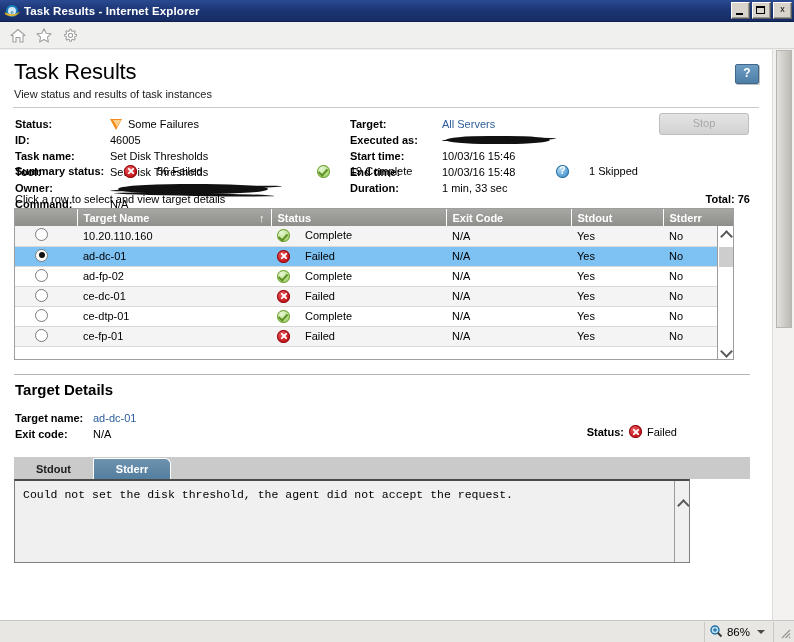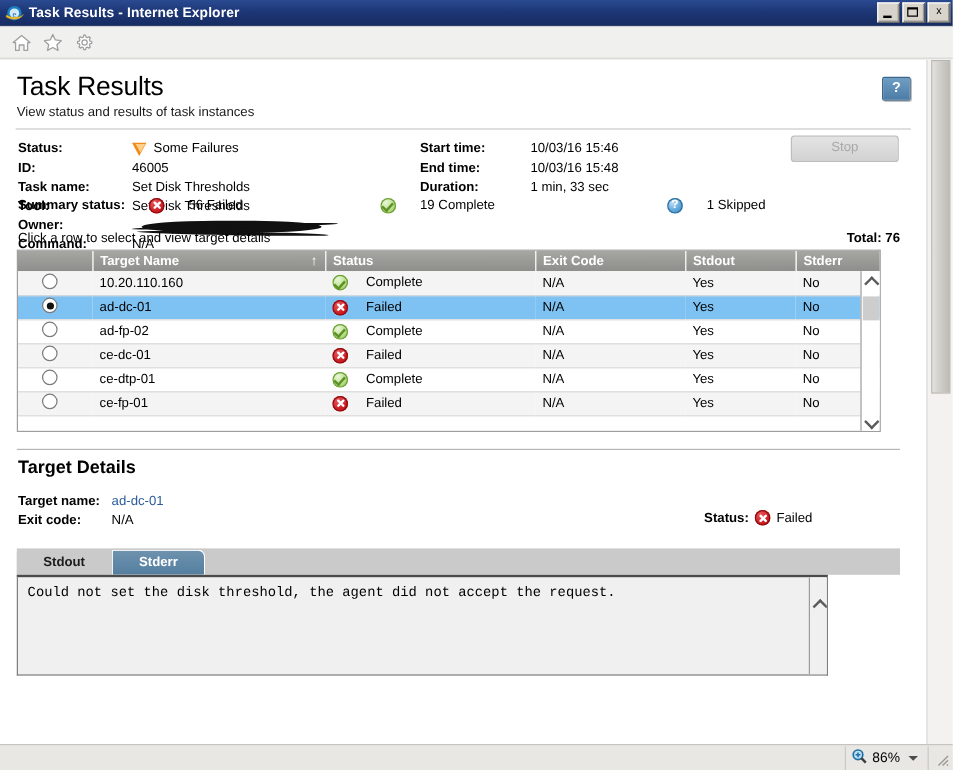--- a/index.html
+++ b/index.html
@@ -691,20 +691,34 @@
               </span>
             </div>
           </div>
           <div class="info-row">
             <div class="info-label">Command:</div>
             <div class="info-value">N/A</div>
           </div>
         </div>
 
         <div class="info-col" id="info-right">
+          <div class="info-row">
+            <div class="info-label">Target:</div>
+            <div class="info-value link">All Servers</div>
+          </div>
+          <div class="info-row">
+            <div class="info-label">Executed as:</div>
+            <div class="info-value">
+              <span class="redacted" style="width:110px;">
+                <span class="blackbar" style="left:4px; width:104px; top:2px; height:8px;"></span>
+                <span class="blackbar2" style="left:0px; top:4px; width:114px; transform:rotate(-1deg);"></span>
+                <span class="inner-txt"></span>
+              </span>
+            </div>
+          </div>
           <div class="info-row">
             <div class="info-label">Start time:</div>
             <div class="info-value">10/03/16 15:46</div>
           </div>
           <div class="info-row">
             <div class="info-label">End time:</div>
             <div class="info-value">10/03/16 15:48</div>
           </div>
           <div class="info-row">
             <div class="info-label">Duration:</div>

